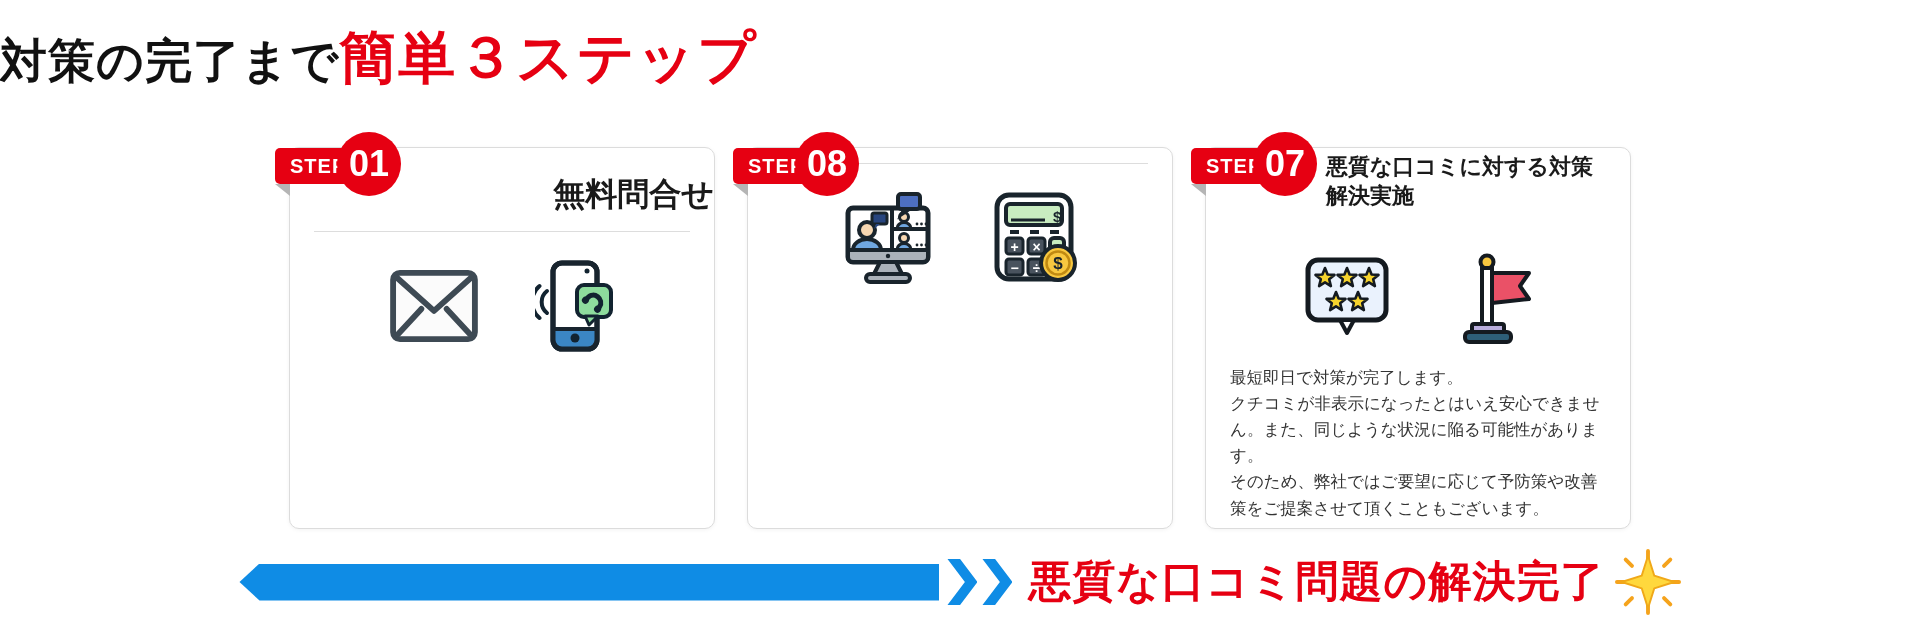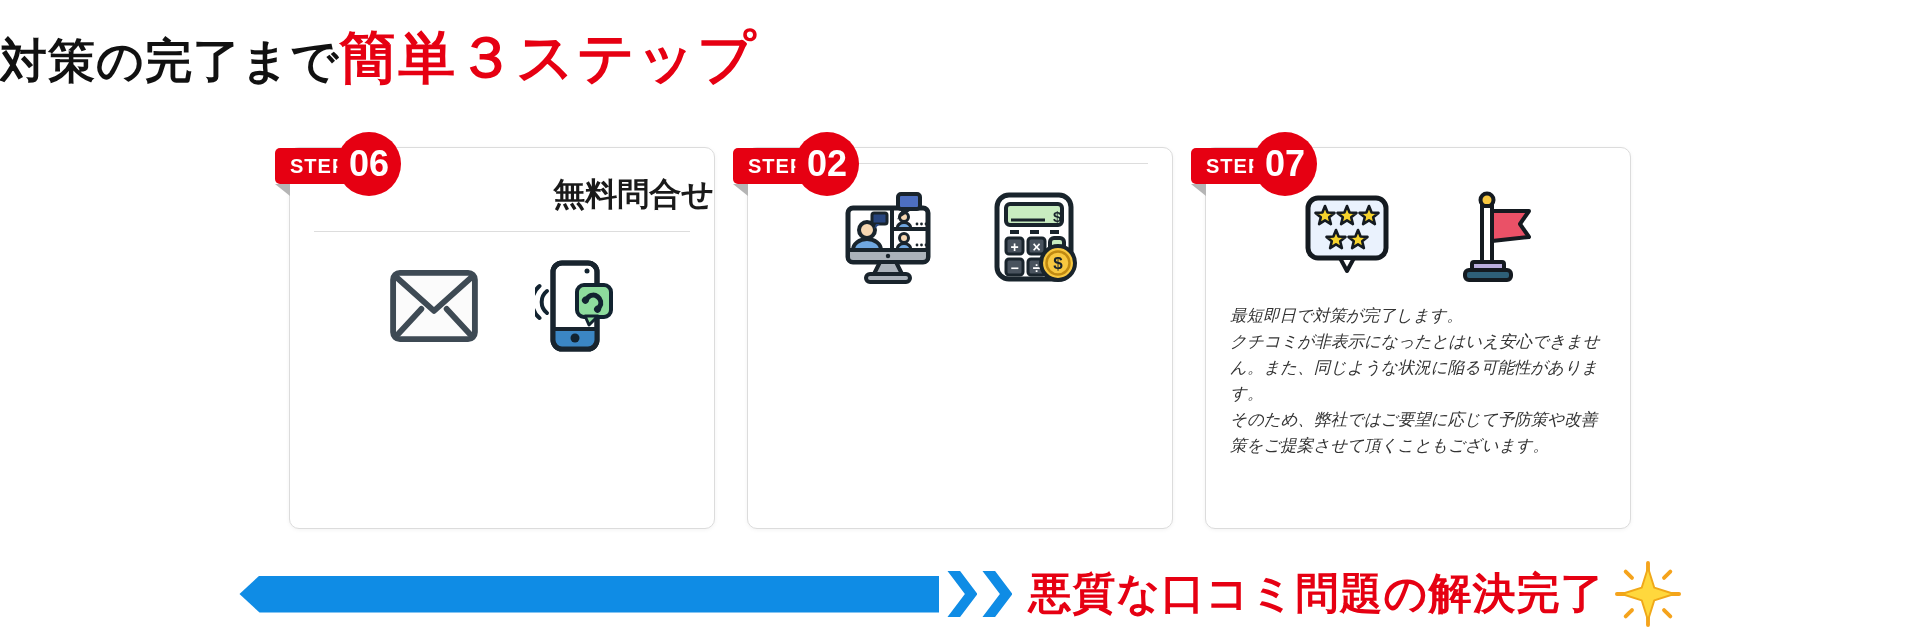--- a/index.html
+++ b/index.html
@@ -36,24 +36,24 @@
   .card-title{padding-top:26px;text-align:right;font-size:32px;font-weight:800;
     color:#1a1a1a;white-space:pre-line;line-height:1.3;}
   .card--3 .card-title{padding:5px 12px 0 120px;text-align:left;font-size:22px;}
   .card-divider{width:calc(100% - 48px);margin:15px auto 0;border-bottom:1px solid #ddd;}
   .icon-row{margin-top:20px;height:108px;display:flex;justify-content:center;
     align-items:center;gap:56px;}
   .card--3 .icon-row{margin-top:34px;gap:66px;}
   .card-body{margin:16px 26px 0;font-size:17px;line-height:1.62;color:var(--body);
     white-space:pre-line;text-align:left;}
   .card--2 .card-body{text-align:center;}
-  .card--3 .card-body{margin:12px 24px 0;font-size:16.5px;line-height:1.58;font-style:italic;}
+  .card--3 .card-body{margin:12px 24px 0;font-size:16.5px;line-height:1.58;}
   .icon{display:inline-flex;align-items:center;justify-content:center;}
   
-  .footer{margin-top:32px;display:flex;align-items:center;justify-content:center;}
+  .footer{margin-top:20px;display:flex;align-items:center;justify-content:center;}
   .arrow-band{width:700px;height:37px;background:var(--blue);
     clip-path:polygon(0 50%,20px 0,100% 0,100% 100%,20px 100%);}
   .chevrons{display:flex;gap:5px;margin-left:8px;}
   .chevron{width:30px;height:46px;background:var(--blue);
     clip-path:polygon(0 0,42% 0,100% 50%,42% 100%,0 100%,58% 50%);}
   .footer-label{margin-left:16px;font-size:43px;font-weight:900;color:var(--red);
     letter-spacing:1px;white-space:nowrap;}
   .sparkle{margin-left:10px;}
 </style>
 </head>
@@ -66,21 +66,21 @@
 </svg>
 
 <h1 class="main-title"><span class="title-black">対策の完了まで</span><span class="title-red">簡単３ステップ</span></h1>
 
 <div class="cards">
 
   <section class="card card--1">
     <div class="badge">
       <div class="badge-fold"></div>
       <div class="badge-ribbon">STEP</div>
-      <div class="badge-circle">06</div>
+      <div class="badge-circle">01</div>
     </div>
     <h2 class="card-title">無料問合せ</h2>
     <div class="card-divider"></div>
     <div class="icon-row">
       <span class="icon">
         <svg viewBox="0 0 92 76" width="90" height="74">
           <rect x="4" y="4" width="84" height="68" rx="7" fill="#fbfbfb" stroke="#3e4a54" stroke-width="6"></rect>
           <path d="M8 9 L46 43 L84 9" fill="none" stroke="#3e4a54" stroke-width="6" stroke-linecap="round" stroke-linejoin="round"></path>
           <path d="M9 67 L33 41" stroke="#3e4a54" stroke-width="6" stroke-linecap="round"></path>
           <path d="M83 67 L59 41" stroke="#3e4a54" stroke-width="6" stroke-linecap="round"></path>
@@ -103,21 +103,21 @@
           <circle cx="67" cy="46" r="3.5" fill="#122330" transform="rotate(40 59 42)"></circle>
         </svg>
       </span>
     </div>
   </section>
 
   <section class="card card--2">
     <div class="badge">
       <div class="badge-fold"></div>
       <div class="badge-ribbon">STEP</div>
-      <div class="badge-circle">02</div>
+      <div class="badge-circle">08</div>
     </div>
     <div class="card-divider"></div>
     <div class="icon-row">
       <span class="icon">
         <svg viewBox="0 0 96 92" width="96" height="92">
           <rect x="8" y="16" width="80" height="54" rx="5" fill="#fff" stroke="#19242c" stroke-width="5"></rect>
           <path d="M8 58 h80 v7 a5 5 0 0 1 -5 5 h-70 a5 5 0 0 1 -5 -5 z" fill="#aab2ba" stroke="#19242c" stroke-width="4"></path>
           <circle cx="48" cy="64" r="2.2" fill="#19242c"></circle>
           <path d="M40 70 h16 l6 12 h-28 z" fill="#aab2ba" stroke="#19242c" stroke-width="4" stroke-linejoin="round"></path>
           <rect x="26" y="82" width="44" height="8" rx="4" fill="#aab2ba" stroke="#19242c" stroke-width="4"></rect>
@@ -163,20 +163,22 @@
       </span>
     </div>
   </section>
 
   <section class="card card--3">
     <div class="badge">
       <div class="badge-fold"></div>
       <div class="badge-ribbon">STEP</div>
       <div class="badge-circle">07</div>
     </div>
+    <h2 class="card-title">悪質な口コミに対する対策
+解決実施</h2>
 
     <div class="icon-row">
       <span class="icon">
         <svg viewBox="0 0 96 92" width="96" height="92">
           <rect x="10" y="8" width="78" height="60" rx="10" fill="#eaf2fd" stroke="#141a20" stroke-width="5"></rect>
           <path d="M42 68 h14 l-7 13 z" fill="#fff" stroke="#141a20" stroke-width="4" stroke-linejoin="round"></path>
           <use href="#star5" x="15" y="14" width="24" height="24"></use>
           <use href="#star5" x="37" y="14" width="24" height="24"></use>
           <use href="#star5" x="59" y="14" width="24" height="24"></use>
           <use href="#star5" x="26" y="38" width="24" height="24"></use>

